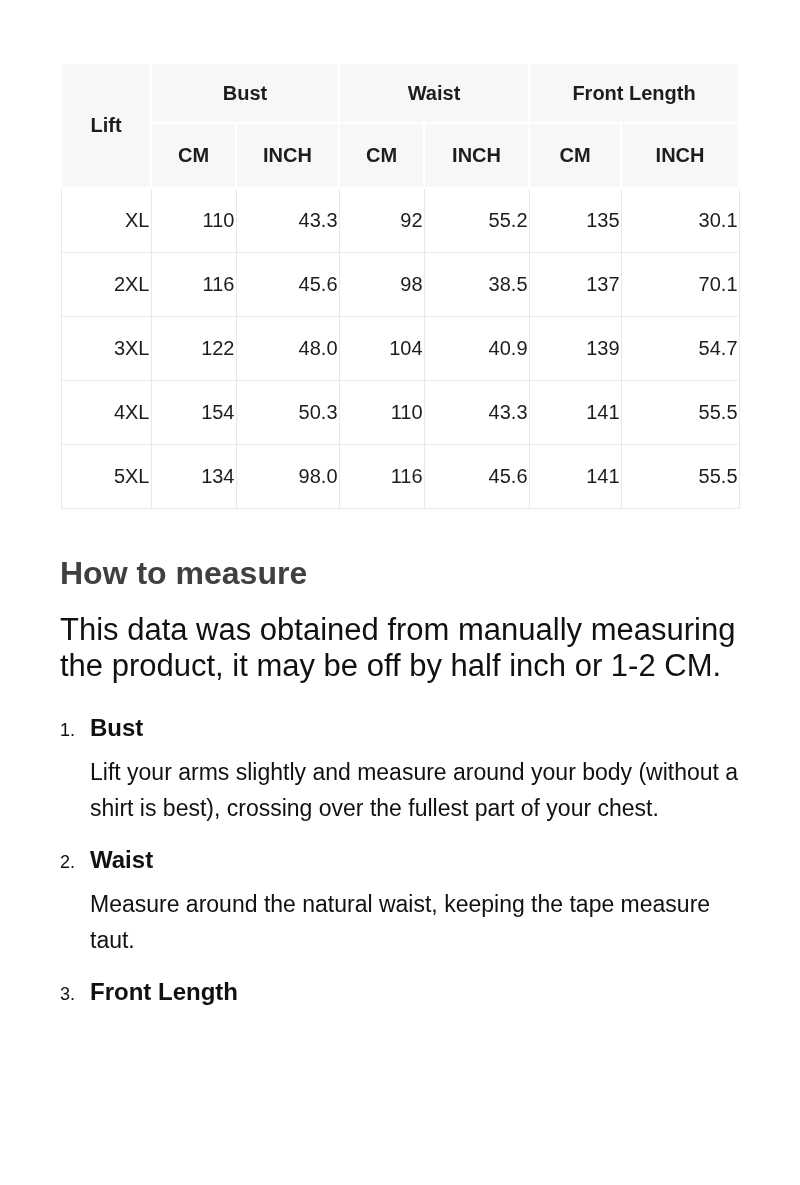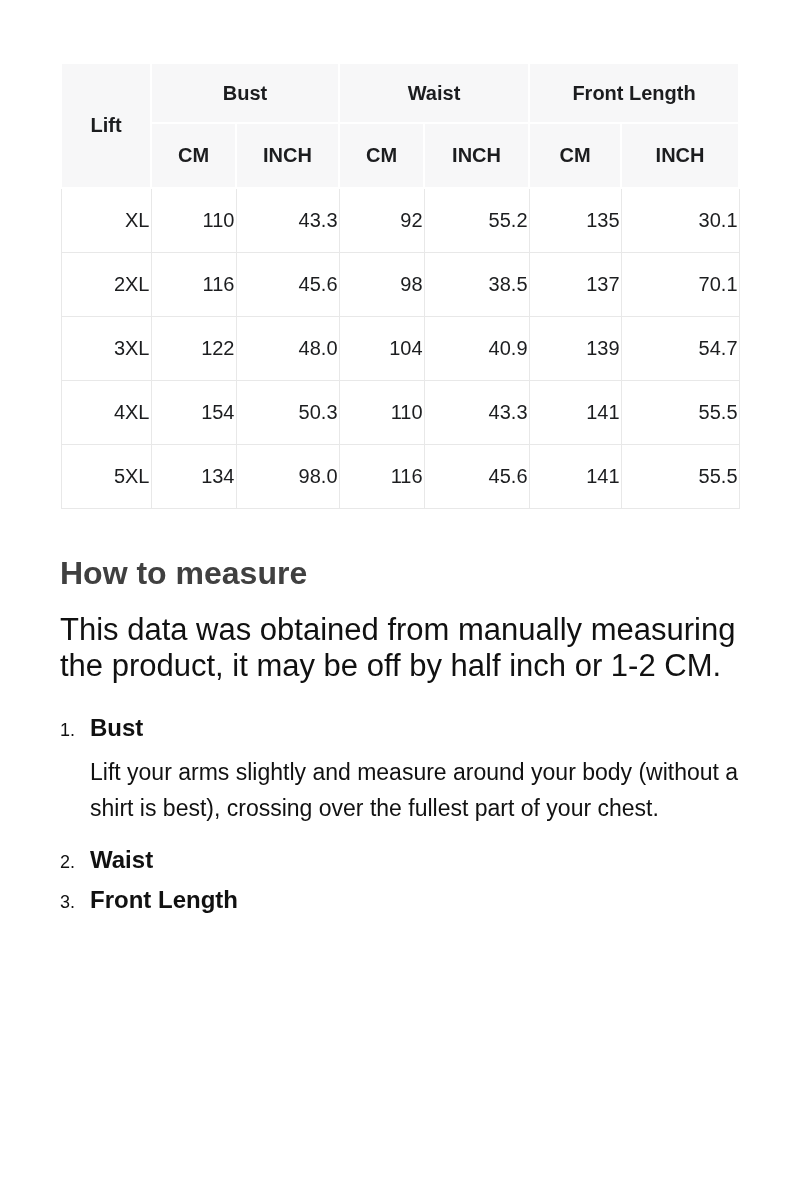--- a/index.html
+++ b/index.html
@@ -173,20 +173,21 @@
         <span class="step-title">Bust</span>
       </div>
       <p class="step-desc">Lift your arms slightly and measure around your body (without a shirt is best), crossing over the fullest part of your chest.</p>
     </div>
 
     <div class="step">
       <div class="step-header">
         <span class="step-num">2.</span>
         <span class="step-title">Waist</span>
       </div>
+      <p class="step-desc">Measure around the natural waist, keeping the tape measure taut.</p>
     </div>
 
     <div class="step">
       <div class="step-header">
         <span class="step-num">3.</span>
         <span class="step-title">Front Length</span>
       </div>
     </div>
 
   </div>

